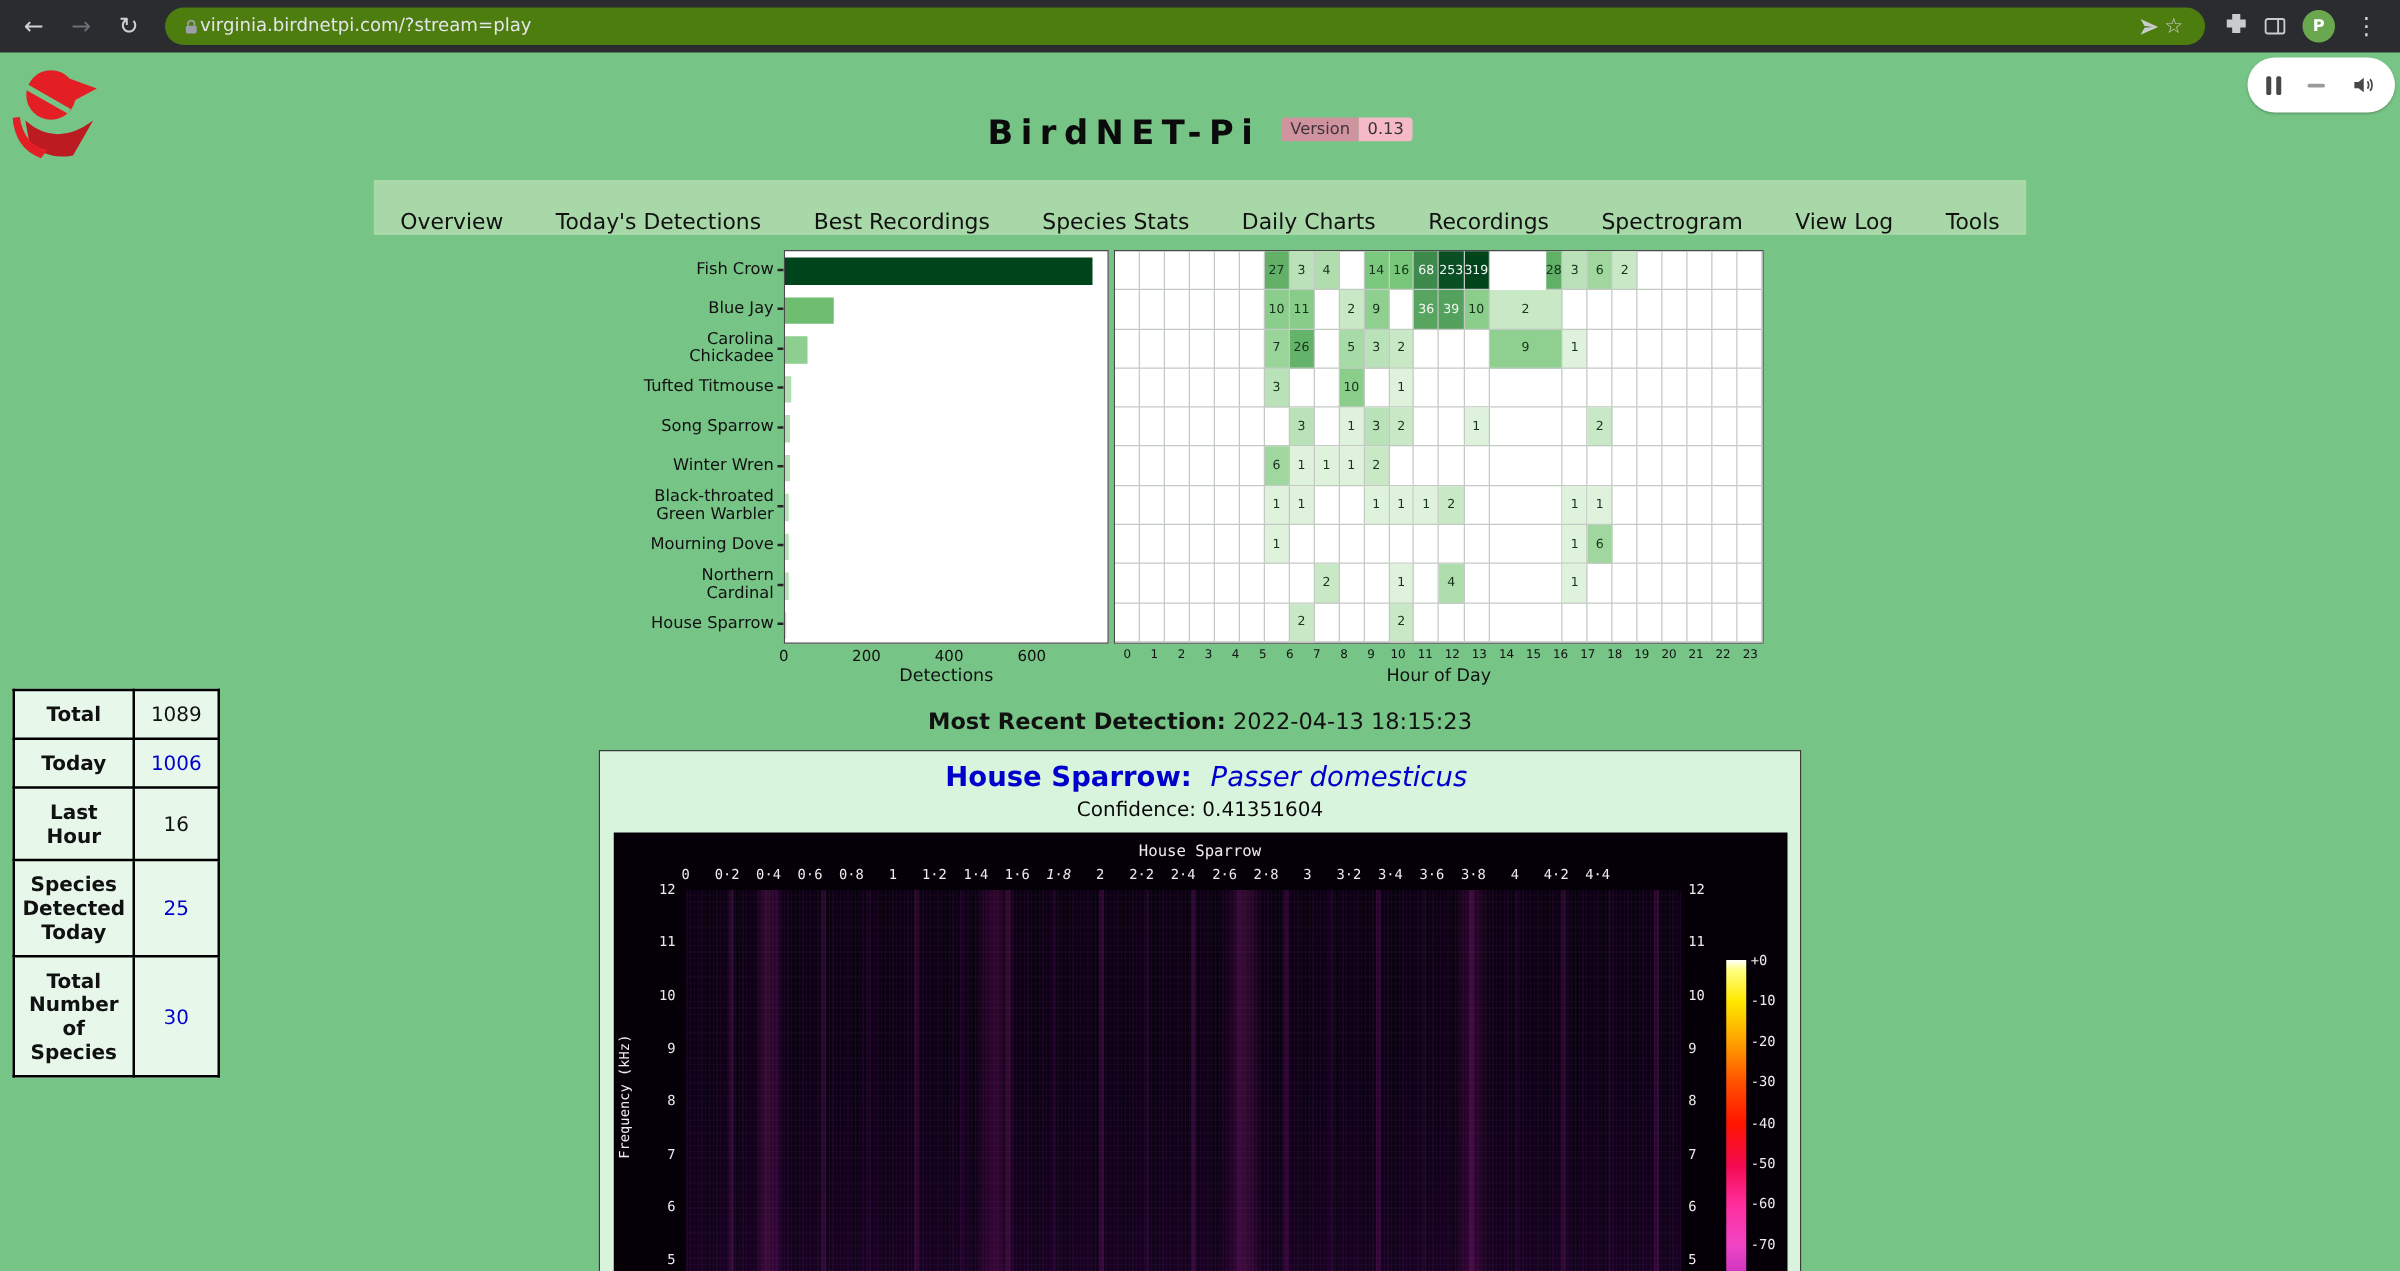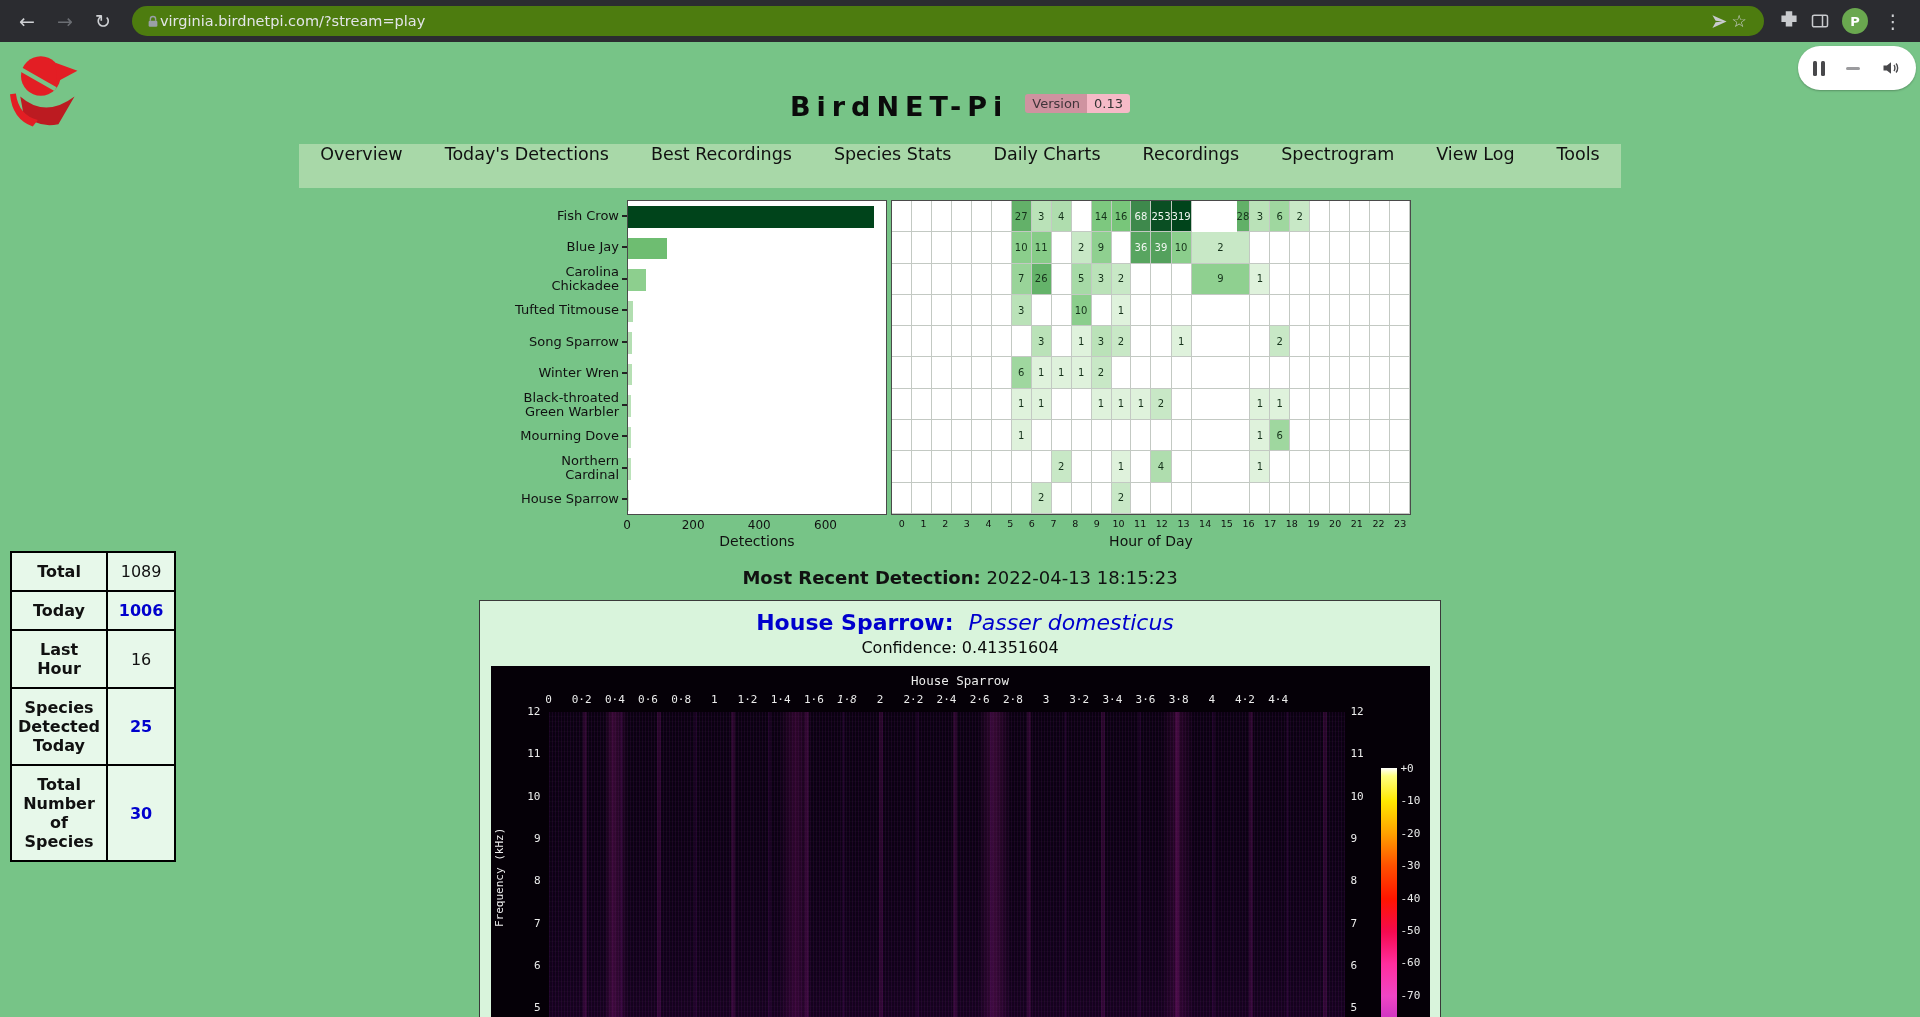--- a/index.html
+++ b/index.html
@@ -29,21 +29,21 @@
   .pause i { display: block; width: 4px; height: 15px; background: #48484b; border-radius: 1.5px; }
   .scrub { width: 14px; height: 3px; background: #9b9b9e; border-radius: 2px; cursor: pointer; }
 
   .header { text-align: center; padding-top: 12px; white-space: nowrap; margin-top: 37px; }
   .title { display: inline; font-size: 27px; font-weight: bold; letter-spacing: 6px; color: #0b0b0b; }
   .badge { display: inline-flex; margin-left: 12px; vertical-align: 8px; font-size: 13px; }
   .badge .vlabel { background: #cf93a0; color: #40343a; padding: 2px 7px; border-radius: 3px 0 0 3px; }
   .badge .vvalue { background: #f6bac7; color: #333; padding: 2px 7px; border-radius: 0 3px 3px 0; }
 
   nav { display: flex; justify-content: center; margin-top: 22px; }
-  .nav-inner { display: inline-flex; background: #a8d8a8; height: 44px; align-items: flex-start; }
+  .nav-inner { display: inline-flex; background: #a8d8a8; height: 44px; align-items: flex-end; }
   .nav-item { padding: 0 21px; font-size: 17.5px; cursor: pointer; white-space: nowrap; }
 
   .chart-title { text-align: center; font-weight: bold; font-size: 19px; margin-top: 22px; }
 
   
   .chartwrap { width: 902px; margin: 12px auto 0; display: grid; grid-template-columns: 118px 260px 4px 520px; }
   .sp-label { height: 31.5px; display: flex; align-items: center; justify-content: flex-end;
               font-size: 13px; line-height: 1.05; text-align: right; }
   .tickmark { display: inline-block; width: 5px; height: 2px; background: #222; margin-left: 3px; flex: 0 0 auto; }
   .c-bar { background: #fff; border: 1px solid #4a4a4a; position: relative; height: 315px; }
@@ -56,21 +56,21 @@
   .c-barticks span { position: absolute; top: 3px; transform: translateX(-50%); font-size: 12px; }
   .c-hours { display: grid; grid-template-columns: repeat(24, 1fr); padding-top: 3px; }
   .hour { text-align: center; font-size: 9.5px; }
   .c-axis { text-align: center; font-size: 14px; padding-top: 2px; }
 
   
   .stats { position: absolute; left: 10px; top: 509px; border-collapse: collapse; background: #e7f8ea; }
   .stats th, .stats td { border: 2px solid #000; padding: 9px 6px; font-size: 16px; }
   .stats th { font-weight: bold; width: 96px; text-align: center; }
   .stats td { width: 68px; text-align: center; }
-  .stats td.link { color: #0000cd; font-weight: bold; cursor: pointer; margin-top: 20px; }
+  .stats td.link { color: #0000cd; font-weight: normal; cursor: pointer; margin-top: 20px; }
 
   .recent { text-align: center; margin-top: 18px; font-size: 18px; }
   .recent b { font-weight: bold; }
 
   
   .panel { width: 962px; margin: 12px auto 0; background: #d9f4dc; border: 1px solid #3a3a3a;
            text-align: center; padding-top: 9px; height: 420px; }
   .species-line { font-size: 22px; color: #0000cd; padding-left: 10px; }
   .species-line .sp-name { font-weight: bold; cursor: pointer; }
   .species-line .sp-sci { font-style: italic; margin-left: 8px; cursor: pointer; }

